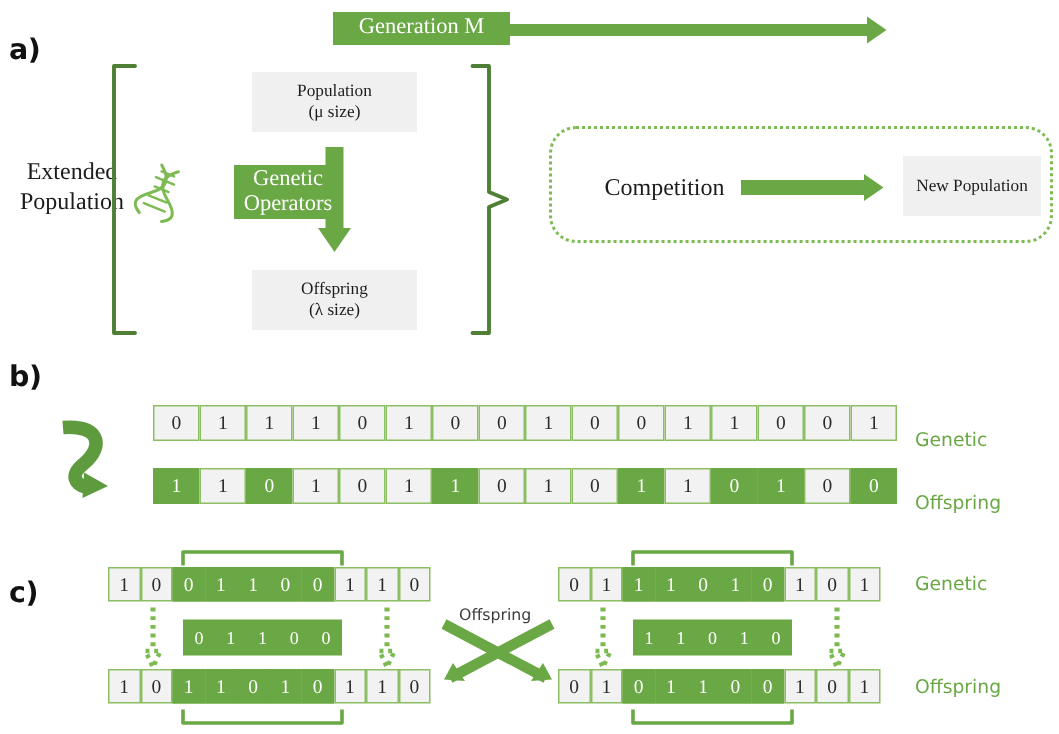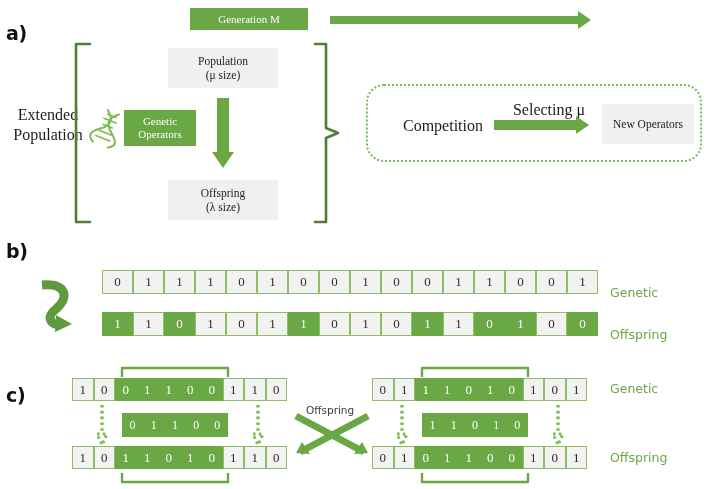--- a/index.html
+++ b/index.html
@@ -21,23 +21,24 @@
     color:#111111;
     letter-spacing:-0.3px;
   }
 
   
   .green-box{
     background:#6aa745;
     color:#ffffff;
     display:flex;align-items:center;justify-content:center;
     text-align:center;
-    font-size:11px;
+    font-size:15px;
     line-height:1.15;
     font-family:"Liberation Serif", serif;
+    margin-left:32px;
   }
   .grey-box{
     background:#f0f0f0;
     color:#1c1c1c;
     display:flex;align-items:center;justify-content:center;
     text-align:center;
     font-size:11.5px;
     line-height:1.25;
     font-family:"Liberation Serif", serif;
   }
@@ -173,28 +174,27 @@
   <div class="abs" style="left:312px;top:42px;width:36px;height:182px;">
     <svg width="36" height="182" viewBox="0 0 36 182">
       <path d="M3 2 L14 2 L14 86 L26 91 L14 96 L14 180 L3 180" fill="none" stroke="#4f7f35" stroke-width="2.6" stroke-linecap="round" stroke-linejoin="round"></path>
     </svg>
   </div>
 
   <div class="abs dotted-box" style="left:366px;top:84px;width:336px;height:78px;"></div>
 
   <div class="abs plain-label" style="left:388px;top:116px;width:110px;">Competition</div>
 
-  <div class="abs plain-label" style="left:496px;top:100px;width:106px;">Selecting μ</div>
 
   <div class="abs" style="left:494px;top:116px;width:110px;height:18px;">
     <div class="abs h-arrow-shaft" style="left:0;top:4px;width:84px;height:10px;"></div>
     <div class="abs h-arrow-head" style="left:82px;top:0px;"></div>
   </div>
 
-  <div class="abs grey-box" style="left:602px;top:104px;width:92px;height:40px;">New Operators</div>
+  <div class="abs grey-box" style="left:602px;top:104px;width:92px;height:40px;">New Population</div>
 
   <div class="abs panel-letter" style="left:6px;top:240px;">b)</div>
 
   <div class="abs" style="left:36px;top:281px;width:46px;height:54px;">
     <svg width="46" height="54" viewBox="0 0 46 54">
       <path d="M6 4 C30 2, 34 16, 20 28 C10 36, 14 42, 22 44" fill="none" stroke="#5e9b3e" stroke-width="9" stroke-linecap="butt"></path>
       <path d="M20 34 L36 43 L19 51 Z" fill="#5e9b3e"></path>
     </svg>
   </div>
 

